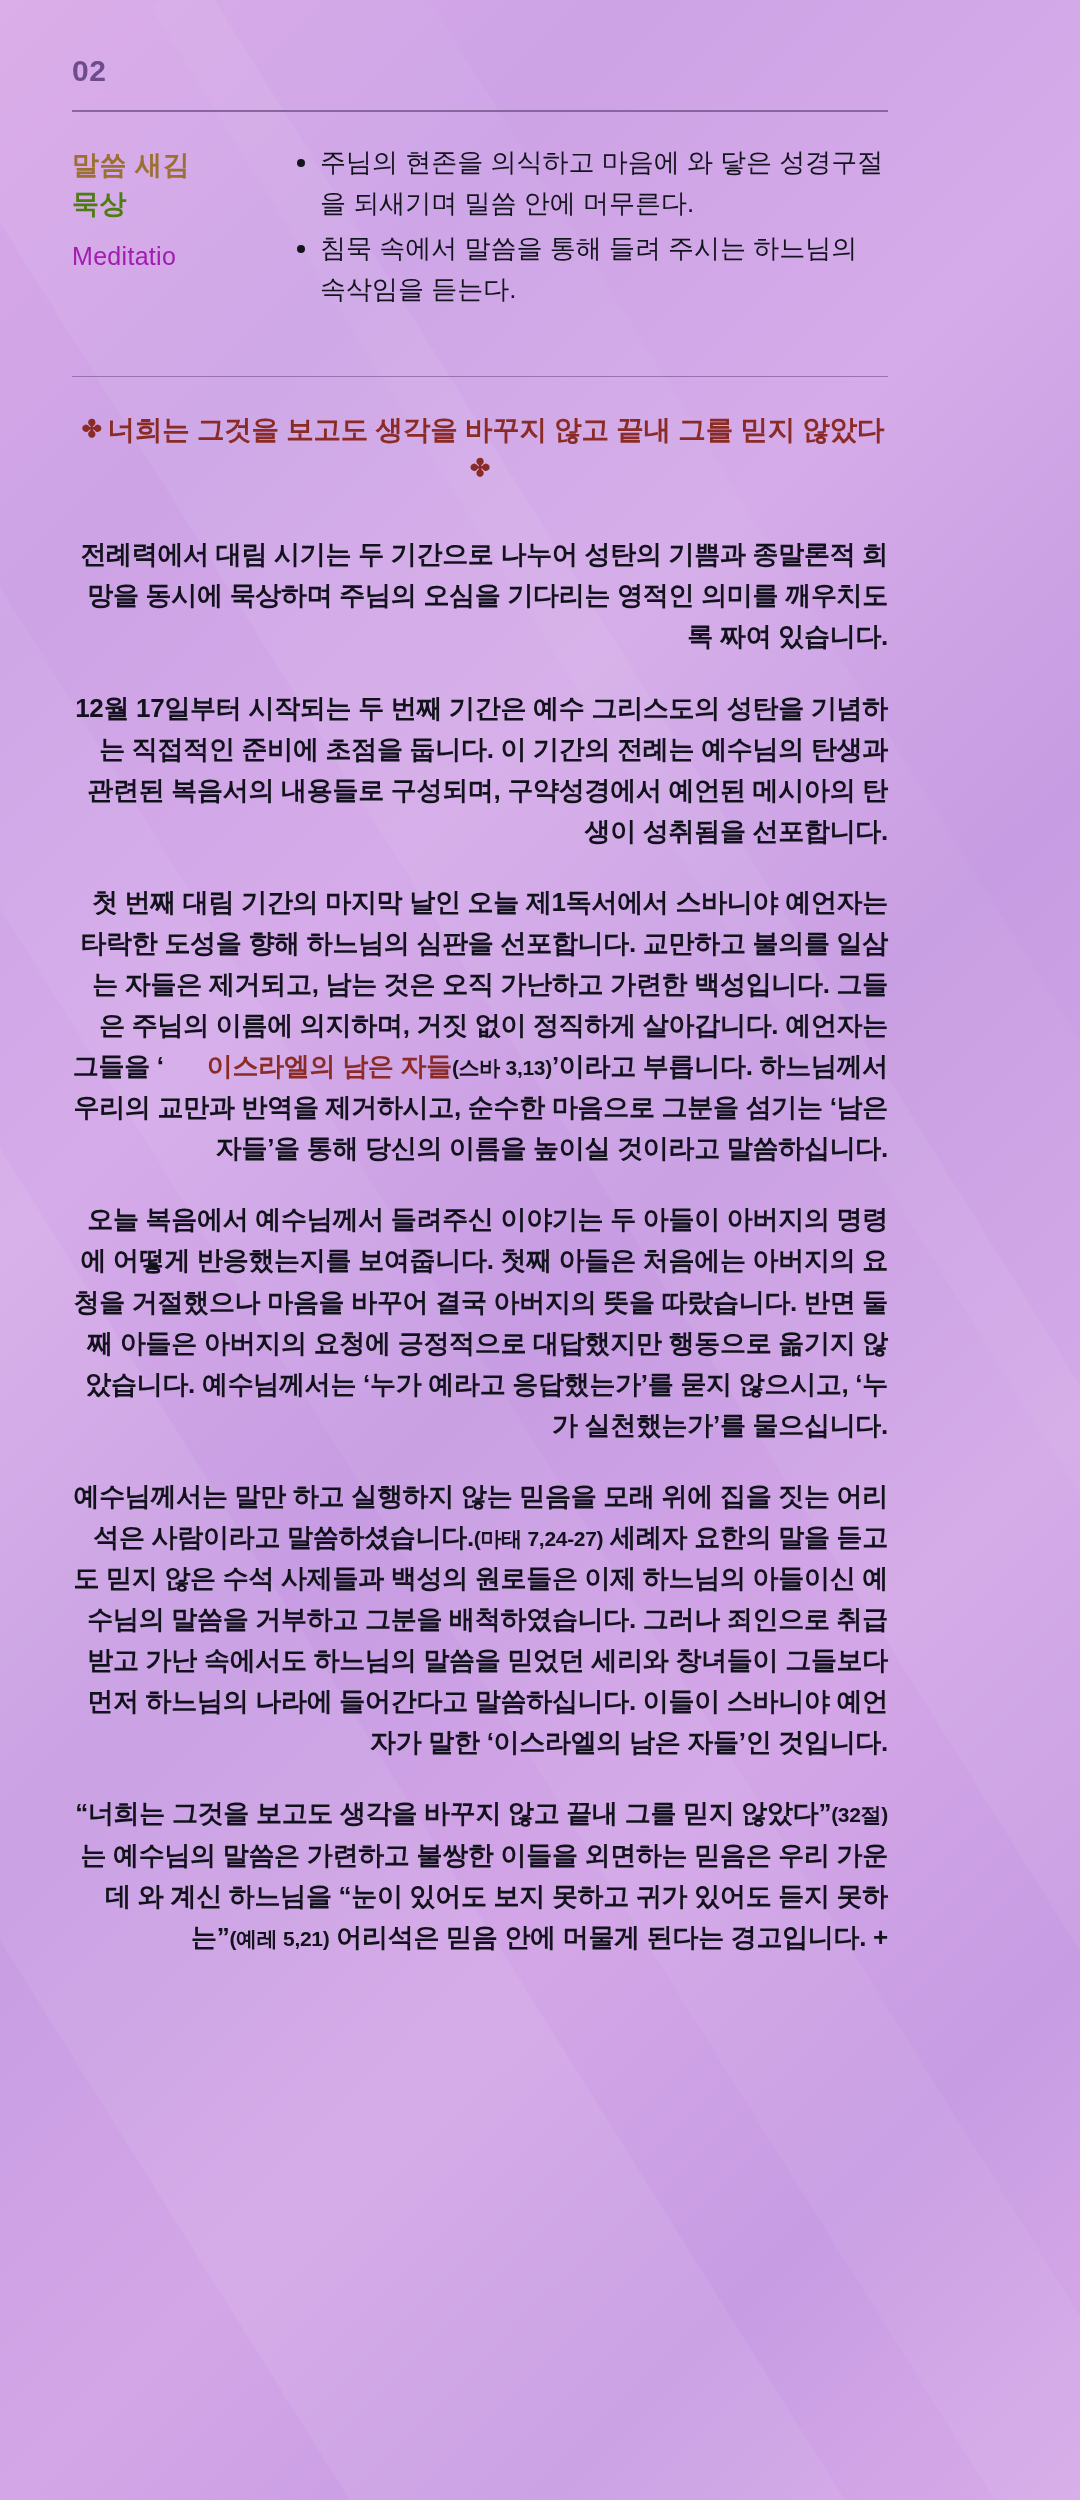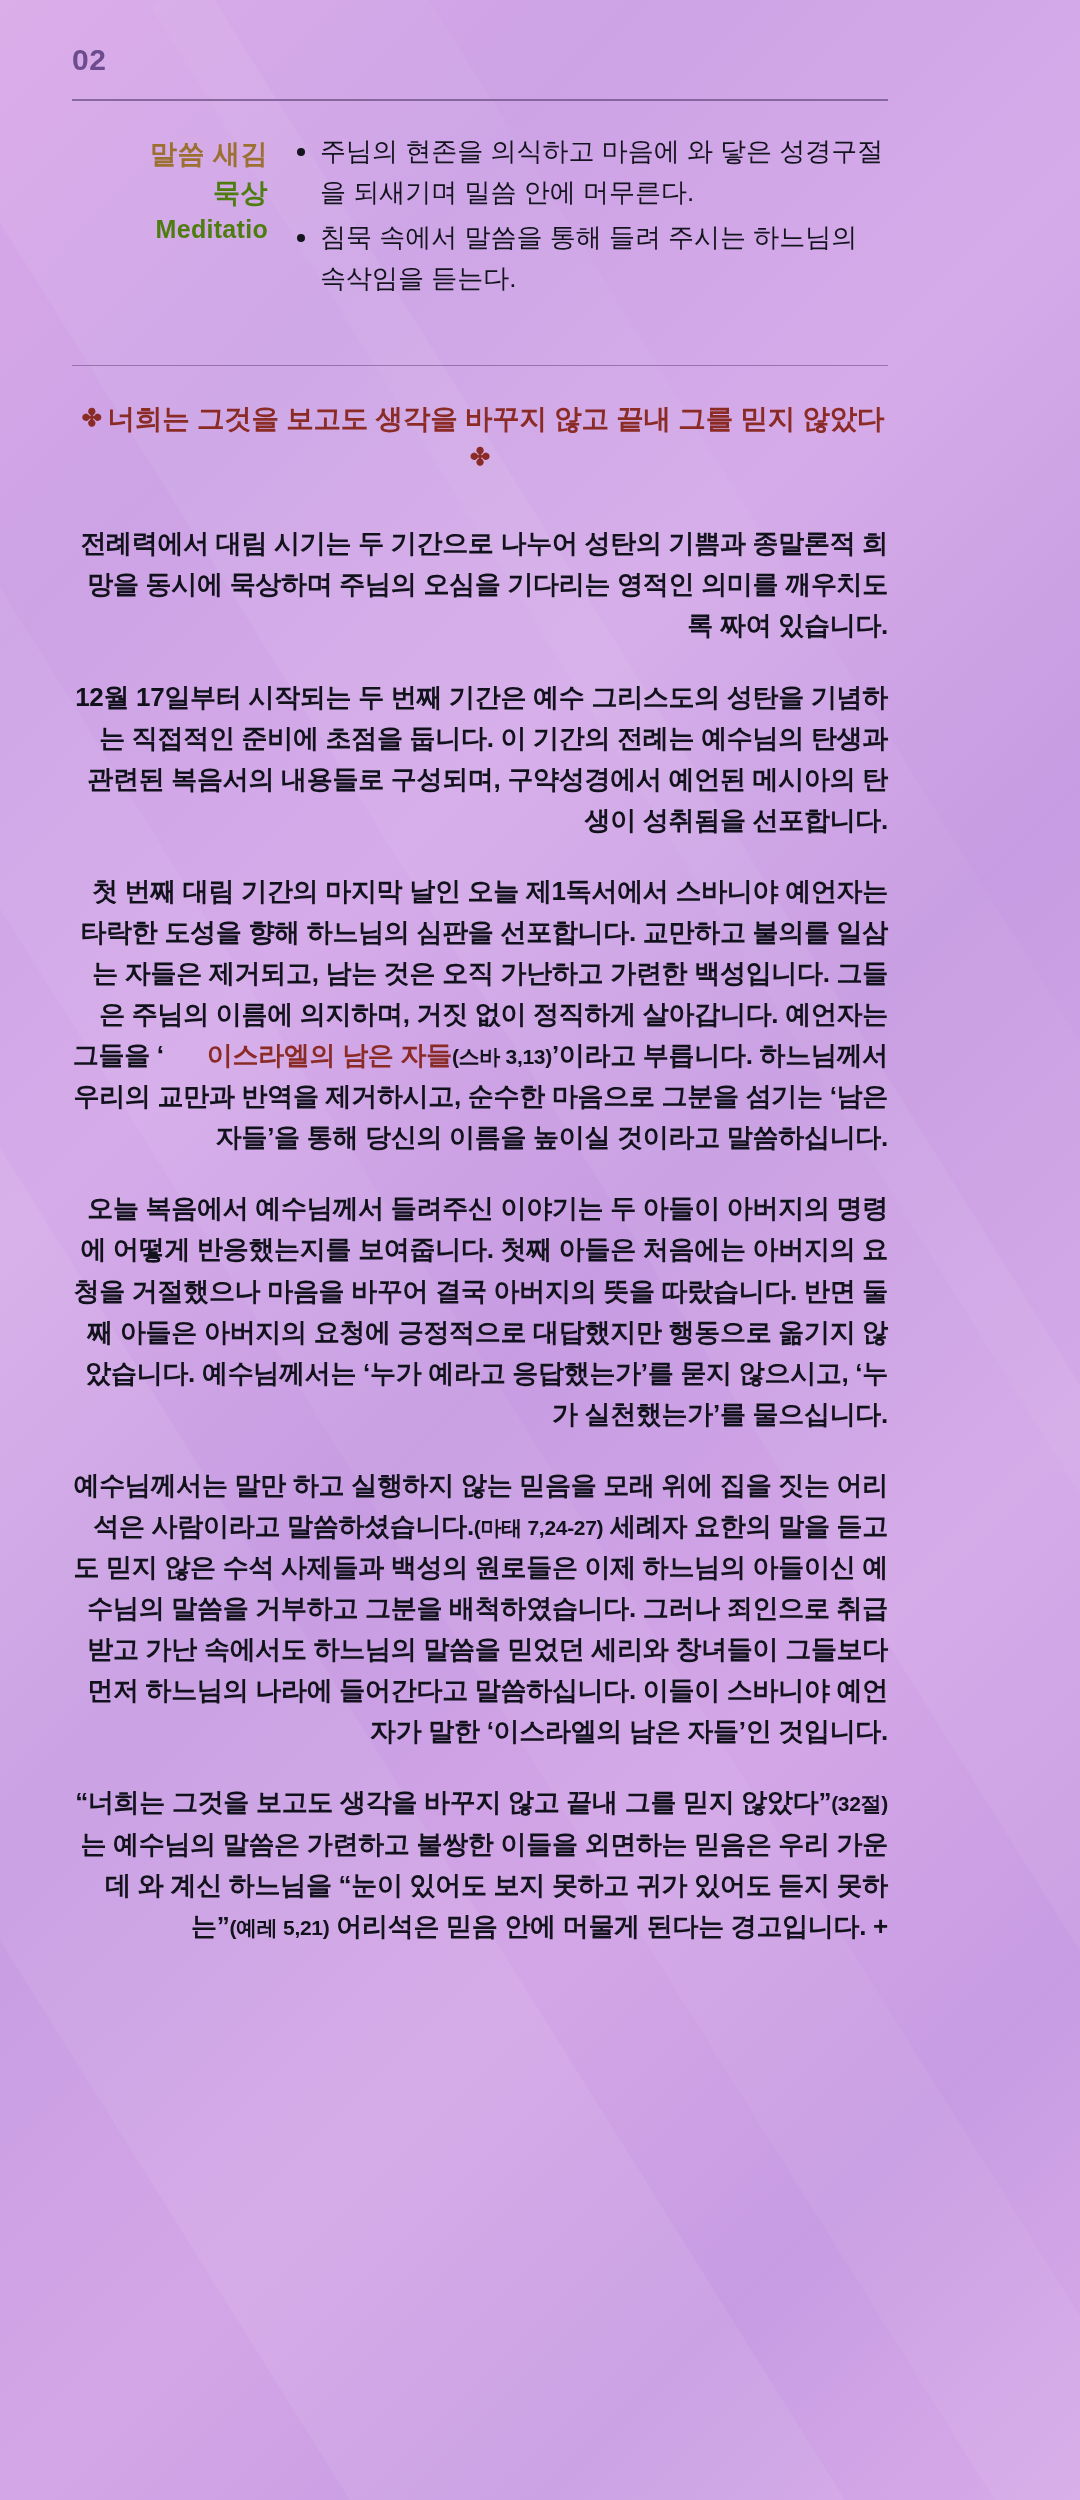--- a/index.html
+++ b/index.html
@@ -25,21 +25,21 @@
   .b1 { left: -300px; top: -200px; width: 420px; height: 3200px; }
   .b2 { left: 260px; top: -400px; width: 170px; height: 3400px; background: rgba(255,255,255,0.05); }
   .b3 { left: 700px; top: -500px; width: 300px; height: 3600px; background: rgba(255,255,255,0.06); }
   .b4 { left: 980px; top: -300px; width: 240px; height: 3200px; background: rgba(255,255,255,0.04); }
 
   .page {
     position: relative;
     width: 960px;
     height: 2500px;
     box-sizing: border-box;
-    padding: 1px 72px;
+    padding: 12px 72px;
   }
 
   .page-number {
     font-size: 30px;
     color: #6d4b8f;
     font-weight: 700;
     padding-top: 42px;
     letter-spacing: 0.5px;
   }
 
@@ -56,43 +56,43 @@
   }
 
   .head-block {
     display: flex;
     align-items: flex-start;
     margin-top: 30px;
   }
   .head-left {
     width: 196px;
     flex: 0 0 196px;
-    text-align: right;
+    text-align: left;
     padding-top: 4px;
   }
   .head-left .t1 {
     font-size: 27px;
     font-weight: 700;
     color: #9b7030;
     letter-spacing: 0.5px;
     line-height: 1.45;
   }
   .head-left .t2 {
     font-size: 27px;
     font-weight: 700;
     color: #4d7c0f;
     letter-spacing: 0.5px;
     line-height: 1.45;
   }
   .head-left .t3 {
     font-size: 25px;
-    font-weight: 700;
-    color: #4d7c0f;
+    font-weight: 400;
+    color: #a21caf;
     letter-spacing: 0.3px;
-    margin-top: 2px;
+    margin-top: 18px;
   }
   .head-right {
     flex: 1 1 auto;
     padding-left: 18px;
   }
   ul.bullets {
     margin: 0;
     padding-left: 34px;
     list-style: disc;
   }

